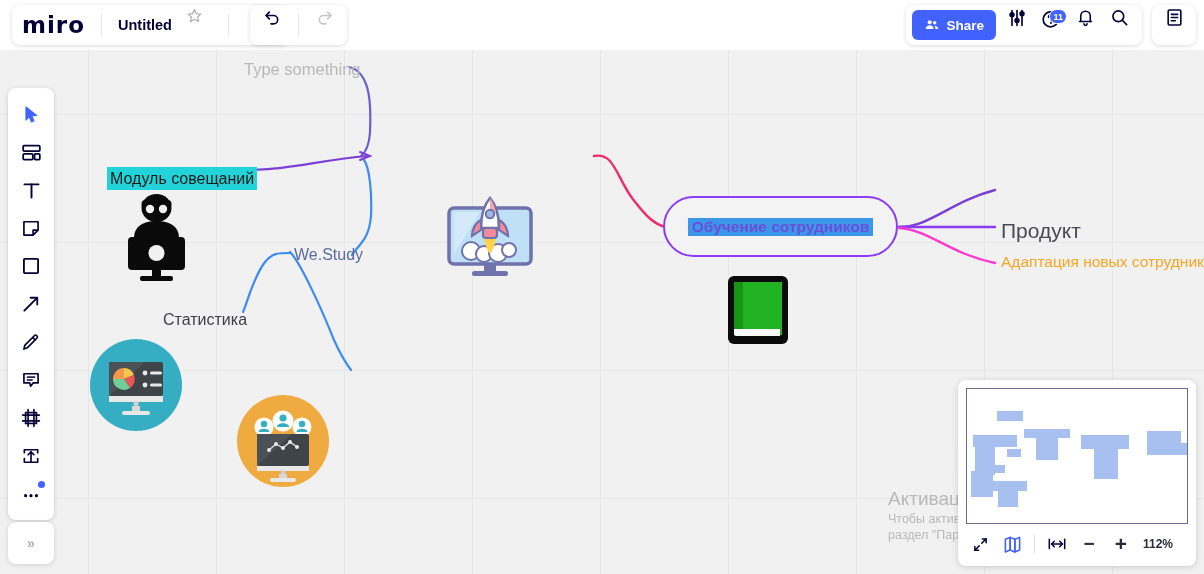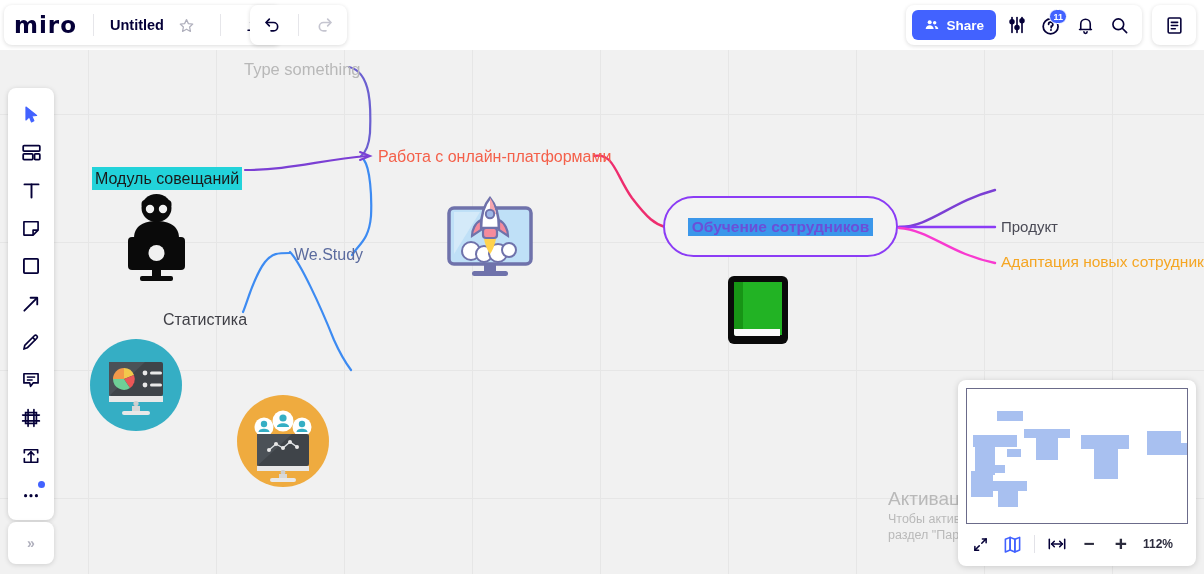--- a/index.html
+++ b/index.html
@@ -20,32 +20,32 @@
       linear-gradient(to bottom, #e6e6e6 1px, transparent 1px);
     background-size: 128px 128px;
     background-position: -40px -14px;
   }
   .edges { position: absolute; left: 0; top: 0; width: 1204px; height: 574px; pointer-events: none; }
 
   
   .node { position: absolute; white-space: nowrap; line-height: 1.2; }
   .n-type-something { left: 244px; top: 60px; font-size: 16.5px; color: #b8b8b8; }
   .n-modul {
-    left: 92px; top: 167px; font-size: 16px; color: #1a1a1a;
+    left: 107px; top: 167px; font-size: 16px; color: #1a1a1a;
     background: #22d3da; padding: 2px 3px;
   }
   .n-rabota { left: 378px; top: 147px; font-size: 16px; color: #f4604a; }
   .n-westudy { left: 294px; top: 245px; font-size: 16px; color: #5b6b9e; }
   .n-statistika { left: 163px; top: 310px; font-size: 16px; color: #3f3f46; }
   .n-sozdanie {
     left: 227px; top: 358px; font-size: 16px; color: #1a1a1a;
     background: #d6e841; padding: 2px 3px;
   }
   .n-klient { left: 1001px; top: 182px; font-size: 15.5px; color: #2fb3a0; }
-  .n-produkt { left: 1001px; top: 218px; font-size: 15px; color: #4a4a55; }
+  .n-produkt { left: 1001px; top: 218px; font-size: 21px; color: #4a4a55; }
   .n-adaptacia { left: 1001px; top: 253px; font-size: 15.5px; color: #f5a623; }
 
   
   .central-node {
     position: absolute; left: 663px; top: 196px;
     width: 235px; height: 61px;
     border: 2.5px solid #8b3cf5; border-radius: 32px;
     background: #f3f3f3;
     display: flex; align-items: center; justify-content: center;
   }
@@ -62,31 +62,31 @@
   .img-book   { position: absolute; left: 724px; top: 273px; width: 68px;  height: 74px; }
 
   
   .topbar { position: absolute; left: 0; top: 0; width: 1204px; height: 50px; background: #ffffff; }
   .tb-group {
     position: absolute; top: 5px; height: 40px;
     background: #fff; border-radius: 8px;
     display: flex; align-items: center;
     box-shadow: 0 1px 4px rgba(0,0,0,.14);
   }
-  .g-logo { left: 4px; padding: 0 10px; gap: 6px; }
+  .g-logo { left: 12px; padding: 0 10px; gap: 6px; }
   .g-undo { left: 250px; padding: 0 4px; }
   .g-right { right: 62px; padding: 0 6px; }
   .g-notes { right: 8px; width: 44px; justify-content: center; }
 
   .logo-word { font-size: 23px; font-weight: 700; letter-spacing: 1px; color: #050038;
                font-family: "DejaVu Sans", sans-serif; }
   .divider-v { width: 1px; height: 22px; background: #e6e6ea; margin: 0 10px; }
   .doc-title { font-size: 14.5px; font-weight: 600; color: #050038; text-align: right; }
   .tb-btn {
-    display: flex; align-items: center; justify-content: center;
+    display: flex; justify-content: center;
     width: 34px; height: 34px; border-radius: 6px; cursor: pointer; position: relative;
   }
   .share-btn {
     display: flex; align-items: center; gap: 6px;
     background: #4262ff; color: #fff; font-size: 13.5px; font-weight: 700;
     border-radius: 6px; padding: 7px 12px; margin-right: 4px; cursor: pointer;
   }
   .badge {
     position: absolute; top: 1px; right: 1px;
     background: #4262ff; color: #fff; font-size: 9px; font-weight: 700;
@@ -170,21 +170,20 @@
 
       <path d="M899,227 C930,227 950,202 995,190" stroke="#7b3fd4" stroke-width="2.4" fill="none" stroke-linecap="round"></path>
       <path d="M899,227 L995,227" stroke="#8b3cf5" stroke-width="2.4" fill="none" stroke-linecap="round"></path>
       <path d="M899,228 C930,230 950,254 995,263" stroke="#f83ad0" stroke-width="2.4" fill="none" stroke-linecap="round"></path>
     </svg>
 
     <div class="node n-type-something">Type something</div>
 
     <div class="node n-modul">Модуль совещаний</div>
 
-    <div class="node n-rabota">Работа с онлайн-платформами</div>
 
     <div class="node n-westudy">We.Study</div>
 
     <div class="node n-statistika">Статистика</div>
 
 
     <div class="central-node">
       <span class="txt">Обучение сотрудников</span>
     </div>
 

